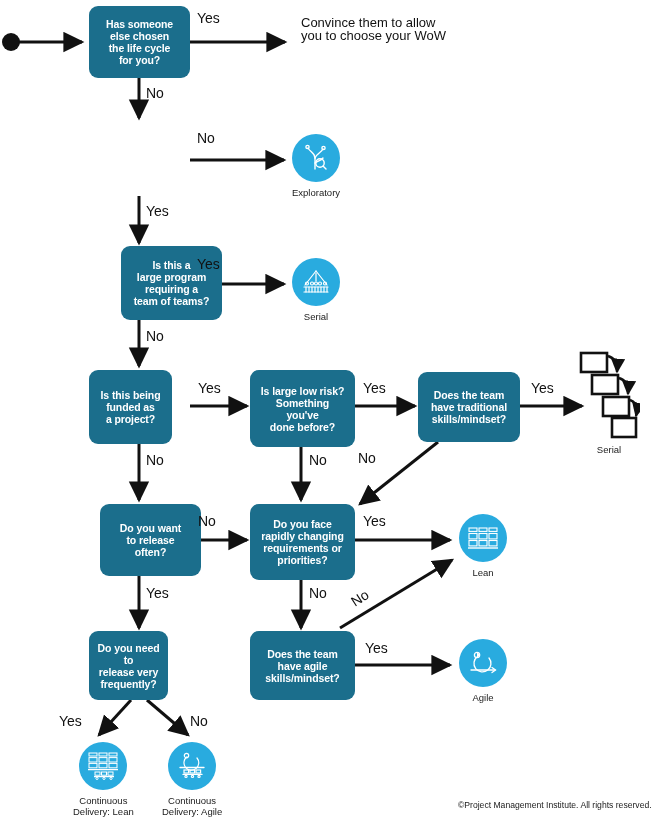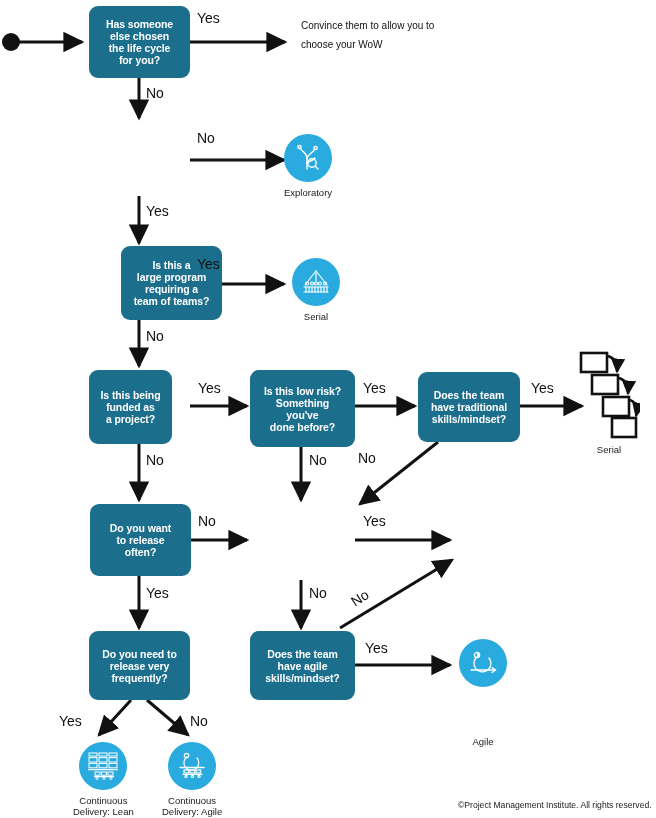--- a/index.html
+++ b/index.html
@@ -15,21 +15,21 @@
 
   .outcome{position:absolute;display:flex;flex-direction:column;align-items:center;}
   .disc{width:48px;height:48px;border-radius:50%;background:#29abdf;
         display:flex;align-items:center;justify-content:center;}
   .disc svg{display:block;}
   .olabel{margin-top:5px;font-size:9.5px;color:#1a1a1a;text-align:center;line-height:11px;
           white-space:pre-line;}
 
   .elabel{position:absolute;font-size:14px;color:#111111;font-weight:400;white-space:nowrap;}
 
-  .convince{position:absolute;font-size:10px;color:#111111;line-height:19px;width:150px;}
+  .convince{position:absolute;font-size:13px;color:#111111;line-height:13px;width:150px;}
 
   .serialwrap{position:absolute;display:flex;flex-direction:column;align-items:center;}
   .copyright{position:absolute;font-size:8.6px;color:#1a1a1a;white-space:nowrap;margin-left:12px;}
 </style>
 </head>
 <body>
 
 <div id="stage">
 
   <svg id="wires" viewBox="0 0 656 818">
@@ -101,54 +101,60 @@
 team of teams?</span>
   </div>
 
   <div class="node" style="left:89px;top:370px;width:83px;height:74px;">
     <span style="white-space:pre-line">Is this being
 funded as
 a project?</span>
   </div>
 
   <div class="node" style="left:250px;top:370px;width:105px;height:77px;">
-    <span style="white-space:pre-line">Is this low risk?
+    <span style="white-space:pre-line">Is large low risk?
 Something
 you've
 done before?</span>
   </div>
 
   <div class="node" style="left:418px;top:372px;width:102px;height:70px;">
     <span style="white-space:pre-line">Does the team
 have traditional
 skills/mindset?</span>
   </div>
 
-  <div class="node" style="left:90px;top:504px;width:101px;height:72px;">
+  <div class="node" style="left:100px;top:504px;width:101px;height:72px;">
     <span style="white-space:pre-line">Do you want
 to release
 often?</span>
   </div>
 
-
-  <div class="node" style="left:89px;top:631px;width:101px;height:69px;">
+  <div class="node" style="left:250px;top:504px;width:105px;height:76px;">
+    <span style="white-space:pre-line">Do you face
+rapidly changing
+requirements or
+priorities?</span>
+  </div>
+
+  <div class="node" style="left:89px;top:631px;width:79px;height:69px;">
     <span style="white-space:pre-line">Do you need to
 release very
 frequently?</span>
   </div>
 
   <div class="node" style="left:250px;top:631px;width:105px;height:69px;">
     <span style="white-space:pre-line">Does the team
 have agile
 skills/mindset?</span>
   </div>
 
   <div class="convince" style="left:301px;top:16px;">Convince them to allow you to choose your WoW</div>
 
-  <div class="outcome" style="left:284px;top:134px;">
+  <div class="outcome" style="left:292px;top:134px;">
     <div class="disc">
       <svg width="30" height="30" viewBox="0 0 30 30" fill="none" stroke="#ffffff" stroke-width="1.4" stroke-linecap="round" stroke-linejoin="round">
         <path d="M14 26 L14 15"></path>
         <path d="M14 15 C14 10, 9 9, 7 5"></path>
         <path d="M14 15 C15 11, 20 10, 22 6"></path>
         <path d="M14 20 C16 18, 20 18, 22 15"></path>
         <circle cx="6.5" cy="4" r="1.6"></circle>
         <circle cx="22.5" cy="5" r="1.6"></circle>
         <circle cx="19" cy="20" r="4.2"></circle>
         <path d="M22 23 L25 26"></path>
@@ -189,22 +195,39 @@
       <rect x="14" y="25" width="26" height="19" stroke="#111111" stroke-width="2.6" fill="#ffffff"></rect>
       <rect x="25" y="47" width="26" height="19" stroke="#111111" stroke-width="2.6" fill="#ffffff"></rect>
       <rect x="34" y="68" width="24" height="19" stroke="#111111" stroke-width="2.6" fill="#ffffff"></rect>
       <path d="M30 6 Q40 9 39 22" stroke="#111111" stroke-width="2.4" fill="none" marker-end="url(#ah)"></path>
       <path d="M41 28 Q51 31 50 44" stroke="#111111" stroke-width="2.4" fill="none" marker-end="url(#ah)"></path>
       <path d="M52 50 Q61 53 58 66" stroke="#111111" stroke-width="2.4" fill="none" marker-end="url(#ah)"></path>
     </svg>
     <div class="olabel" style="margin-top:2px;">Serial</div>
   </div>
 
-
-  <div class="outcome" style="left:459px;top:639px;gap:44px;">
+  <div class="outcome" style="left:459px;top:514px;">
+    <div class="disc">
+      <svg width="32" height="28" viewBox="0 0 32 28" fill="none" stroke="#ffffff" stroke-width="1.1">
+        <rect x="2" y="4" width="8" height="3.4"></rect>
+          <rect x="12" y="4" width="8" height="3.4"></rect>
+        <rect x="22" y="4" width="8" height="3.4"></rect>
+        <rect x="2" y="9.5" width="8" height="5.4"></rect>
+          <rect x="12" y="9.5" width="8" height="5.4"></rect>
+        <rect x="22" y="9.5" width="8" height="5.4"></rect>
+        <rect x="2" y="16.5" width="8" height="5.4"></rect>
+          <rect x="12" y="16.5" width="8" height="5.4"></rect>
+        <rect x="22" y="16.5" width="8" height="5.4"></rect>
+        <path d="M1 24 L31 24" stroke-width="1.4"></path>
+      </svg>
+    </div>
+    <div class="olabel">Lean</div>
+  </div>
+
+  <div class="outcome" style="left:459px;top:639px;">
     <div class="disc">
       <svg width="30" height="28" viewBox="0 0 30 28" fill="none" stroke="#ffffff" stroke-width="1.3" stroke-linecap="round">
         <path d="M21 9 A8.5 8.5 0 1 1 9.5 7.5" fill="none"></path>
         <circle cx="9" cy="6" r="2.6"></circle>
         <path d="M9 3.4 L12.5 6 L9 8.6" fill="#ffffff" stroke="none"></path>
         <path d="M3 21 L27 21" stroke-width="1.4"></path>
         <path d="M24 18.5 L27.5 21 L24 23.5" fill="none"></path>
       </svg>
     </div>
     <div class="olabel">Agile</div>

